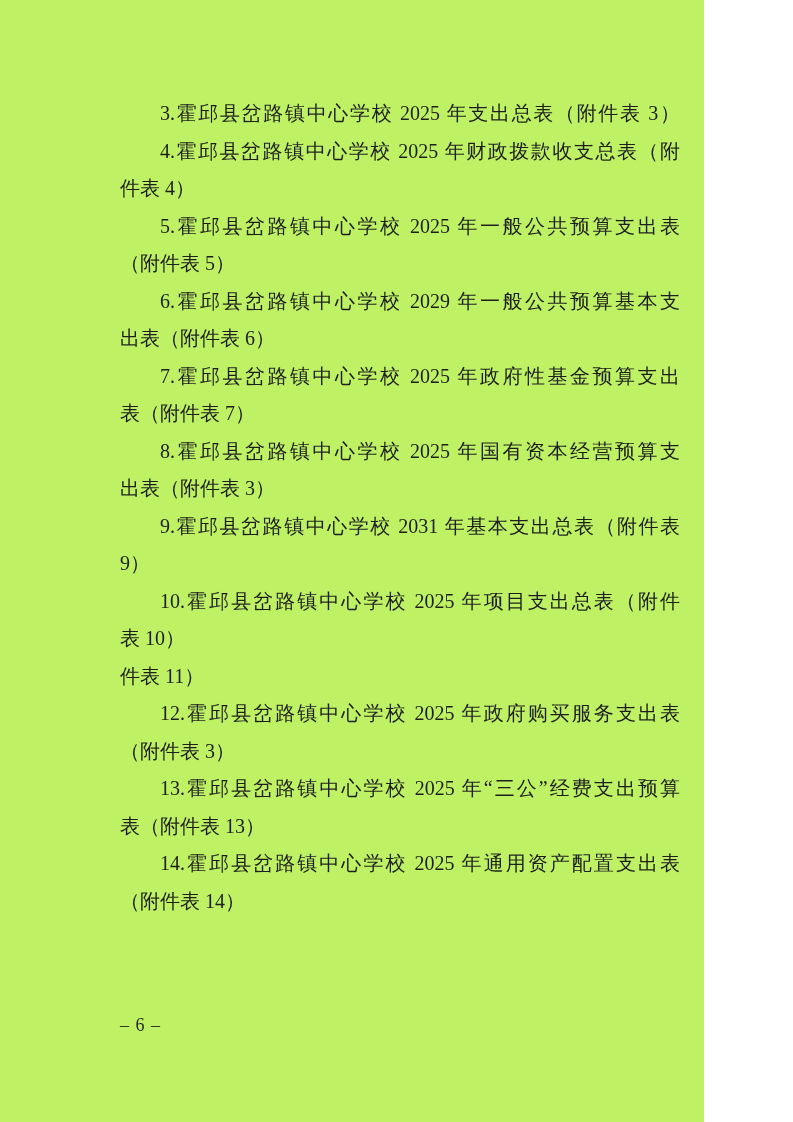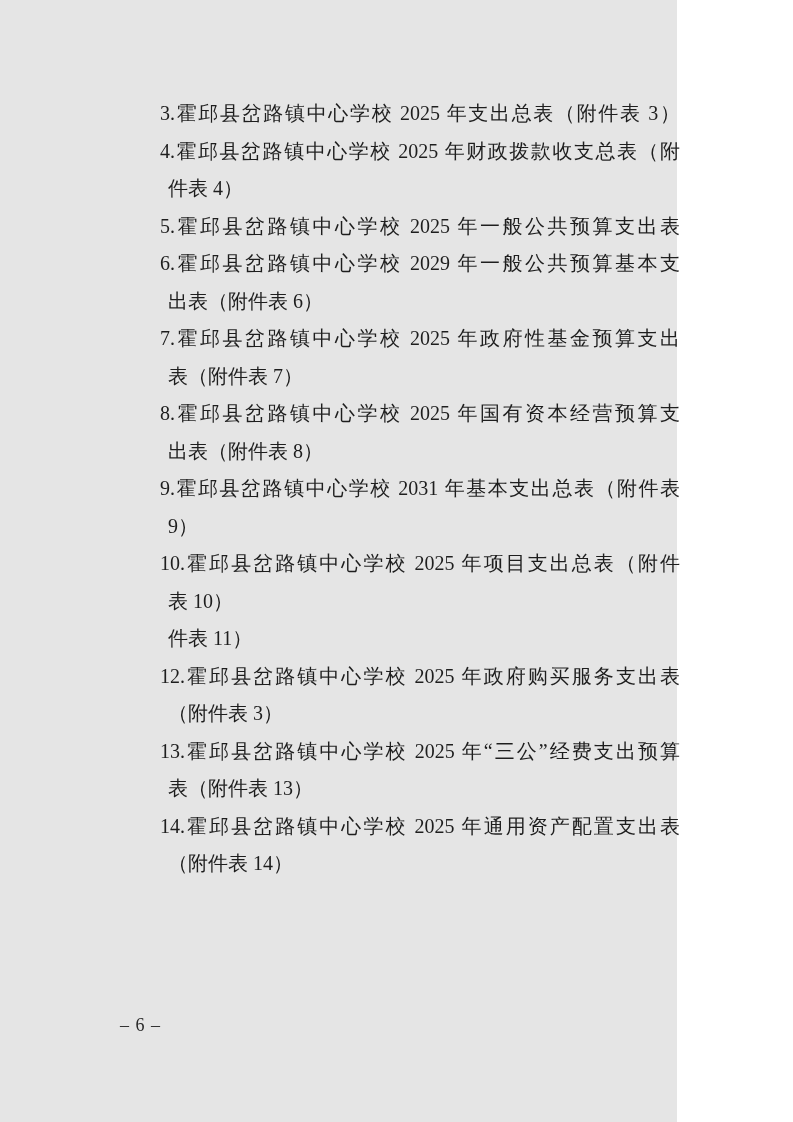--- a/index.html
+++ b/index.html
@@ -9,23 +9,24 @@
   body {
     width: 793px;
     height: 1122px;
     background: #ffffff;
     overflow: hidden;
   }
   .page {
     position: relative;
     width: 677px;
     height: 1122px;
-    background: #e5e5e5;
+    background: #bef264;
     color: #1e1e1e;
     font-family: "Liberation Serif", "DejaVu Serif", serif;
+    padding-left: 27px;
   }
   .content {
     position: absolute;
     left: 120px;
     top: 95px;
     width: 560px;
   }
   .ln {
     font-size: 20px;
     line-height: 37.5px;
@@ -36,21 +37,20 @@
     text-indent: 40px;
   }
   
   .j {
     text-align: justify;
     text-align-last: justify;
   }
   
   .cont {
     text-align: left;
-    margin-left: 48px;
   }
   .footer {
     position: absolute;
     left: 120px;
     top: 1014px;
     font-size: 18px;
     line-height: 22px;
     color: #2a2a2a;
     letter-spacing: 1px;
   }
@@ -60,29 +60,30 @@
 
 <div class="page">
   <div class="content">
 
     <div class="ln first j">3.霍邱县岔路镇中心学校 2025 年支出总表（附件表 3）</div>
 
     <div class="ln first j">4.霍邱县岔路镇中心学校 2025 年财政拨款收支总表（附</div>
     <div class="ln cont">件表 4）</div>
 
     <div class="ln first j">5.霍邱县岔路镇中心学校 2025 年一般公共预算支出表</div>
+    <div class="ln cont">（附件表 5）</div>
 
     <div class="ln first j">6.霍邱县岔路镇中心学校 2029 年一般公共预算基本支</div>
     <div class="ln cont">出表（附件表 6）</div>
 
     <div class="ln first j">7.霍邱县岔路镇中心学校 2025 年政府性基金预算支出</div>
     <div class="ln cont">表（附件表 7）</div>
 
     <div class="ln first j">8.霍邱县岔路镇中心学校 2025 年国有资本经营预算支</div>
-    <div class="ln cont">出表（附件表 8）</div>
+    <div class="ln cont">出表（附件表 3）</div>
 
     <div class="ln first j">9.霍邱县岔路镇中心学校 2031 年基本支出总表（附件表</div>
     <div class="ln cont">9）</div>
 
     <div class="ln first j">10.霍邱县岔路镇中心学校 2025 年项目支出总表（附件</div>
     <div class="ln cont">表 10）</div>
 
     <div class="ln cont">件表 11）</div>
 
     <div class="ln first j">12.霍邱县岔路镇中心学校 2025 年政府购买服务支出表</div>

